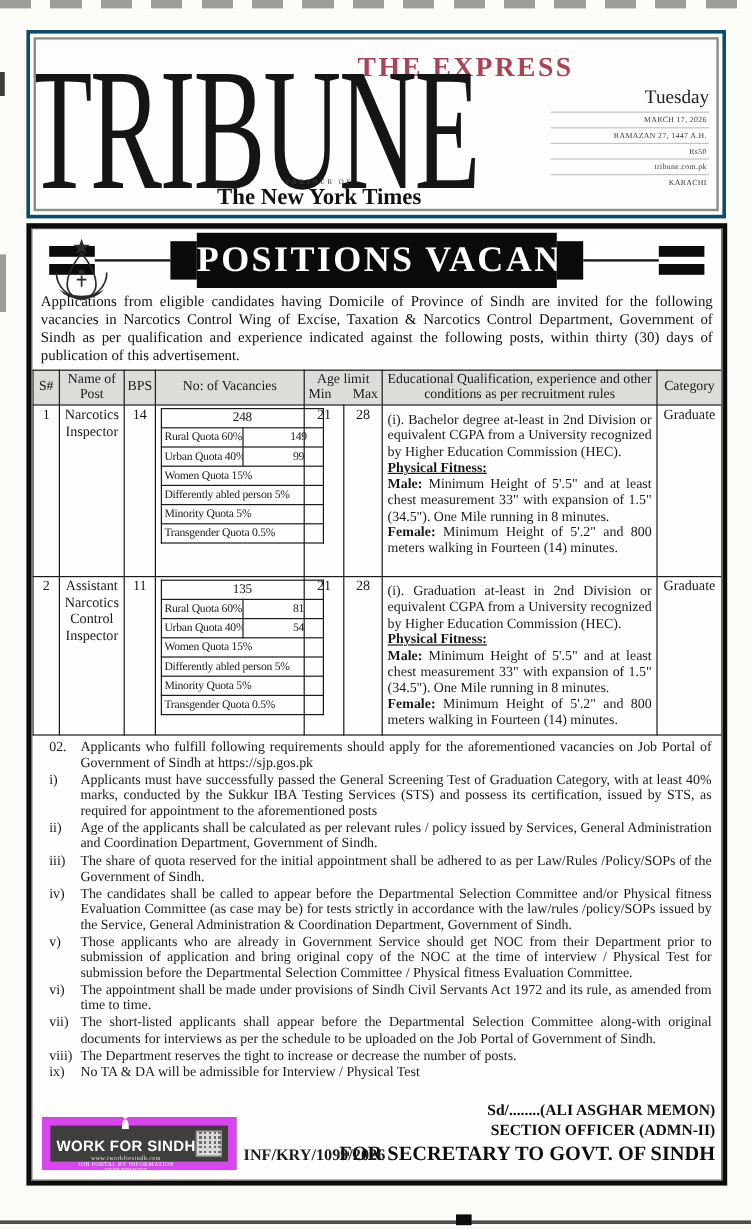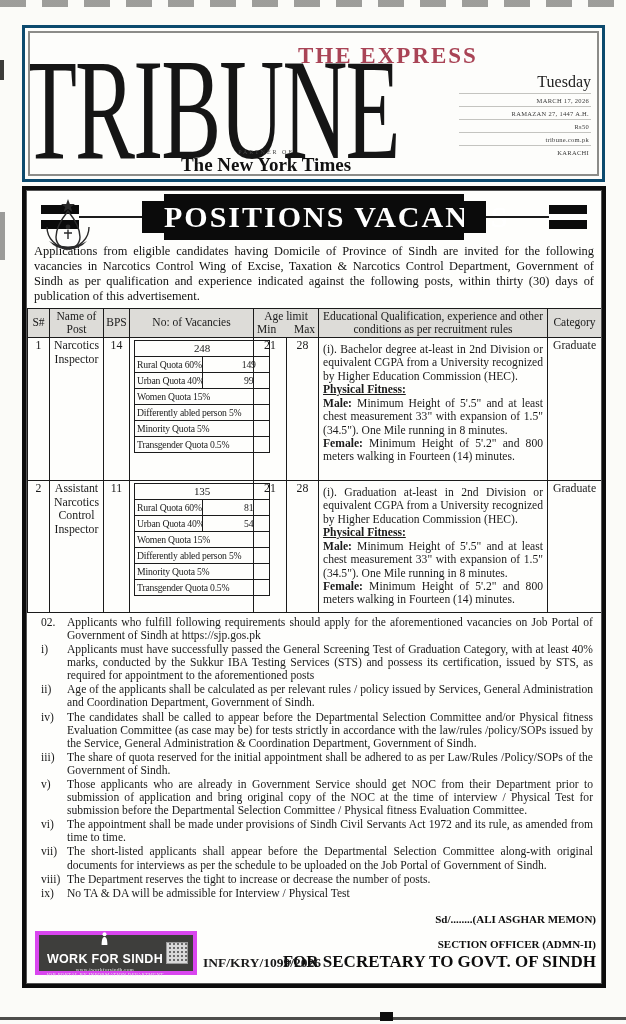--- a/index.html
+++ b/index.html
@@ -73,24 +73,24 @@
   .r2 td{height:126px;}
 
   
   .notes{margin:3px 8px 0 6px;}
   .note{display:flex;font-size:11.6px;line-height:1.13;margin-bottom:1px;}
   .note .mk{flex:none;width:34px;padding-left:8px;box-sizing:border-box;}
   .note .tx{flex:1;text-align:justify;}
 
   
   .signature{position:absolute;right:5px;bottom:10px;text-align:right;font-weight:bold;color:#0d0d0d;}
-  .sig1,.sig2{font-size:11px;line-height:1.3;margin-top:10px;}
+  .sig1,.sig2{font-size:13px;line-height:1.3;}
   .sig3{font-size:17px;line-height:1.3;}
   .work-box{position:absolute;left:8px;bottom:8px;width:162px;height:44px;background:#3e3e3c;
-    border:4px solid #d946ef;box-sizing:border-box;display:flex;align-items:center;
+    border:7px solid #d946ef;box-sizing:border-box;display:flex;align-items:center;
     padding:2px 5px;color:#fff;}
   .work-left{flex:1;text-align:center;}
   .work-title{font-family:"Liberation Sans",sans-serif;font-weight:bold;font-size:12.5px;
     letter-spacing:.3px;white-space:nowrap;display:inline-block;vertical-align:middle;}
   .work-url{font-size:5px;letter-spacing:.4px;color:#e8e8e8;}
   .work-sub{font-size:5px;letter-spacing:.3px;color:#e8e8e8;}
   .person-ico{display:inline-block;vertical-align:middle;margin-right:2px;}
   .qr{flex:none;width:20px;height:20px;background:
       repeating-linear-gradient(0deg,#d9d9d9 0 2px,transparent 2px 4px),
       repeating-linear-gradient(90deg,#d9d9d9 0 2px,#6b6b6b 2px 4px);
@@ -297,26 +297,26 @@
           </div>
         <div class="note">
           <span class="mk">i)</span>
           <span class="tx">Applicants must have successfully passed the General Screening Test of Graduation Category, with at least 40% marks, conducted by the Sukkur IBA Testing Services (STS) and possess its certification, issued by STS, as required for appointment to the aforementioned posts</span>
           </div>
         <div class="note">
           <span class="mk">ii)</span>
           <span class="tx">Age of the applicants shall be calculated as per relevant rules / policy issued by Services, General Administration and Coordination Department, Government of Sindh.</span>
           </div>
         <div class="note">
+          <span class="mk">iii)</span>
+          <span class="tx">The share of quota reserved for the initial appointment shall be adhered to as per Law/Rules /Policy/SOPs of the Government of Sindh.</span>
+          </div>
+        <div class="note">
           <span class="mk">iv)</span>
           <span class="tx">The candidates shall be called to appear before the Departmental Selection Committee and/or Physical fitness Evaluation Committee (as case may be) for tests strictly in accordance with the law/rules /policy/SOPs issued by the Service, General Administration &amp; Coordination Department, Government of Sindh.</span>
-          </div>
-        <div class="note">
-          <span class="mk">iii)</span>
-          <span class="tx">The share of quota reserved for the initial appointment shall be adhered to as per Law/Rules /Policy/SOPs of the Government of Sindh.</span>
           </div>
         <div class="note">
           <span class="mk">v)</span>
           <span class="tx">Those applicants who are already in Government Service should get NOC from their Department prior to submission of application and bring original copy of the NOC at the time of interview / Physical Test for submission before the Departmental Selection Committee / Physical fitness Evaluation Committee.</span>
           </div>
         <div class="note">
           <span class="mk">vi)</span>
           <span class="tx">The appointment shall be made under provisions of Sindh Civil Servants Act 1972 and its rule, as amended from time to time.</span>
           </div>
         <div class="note">

